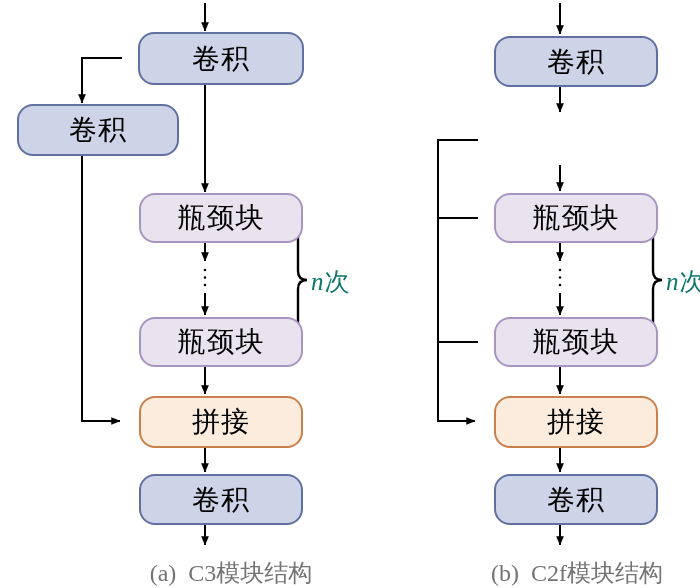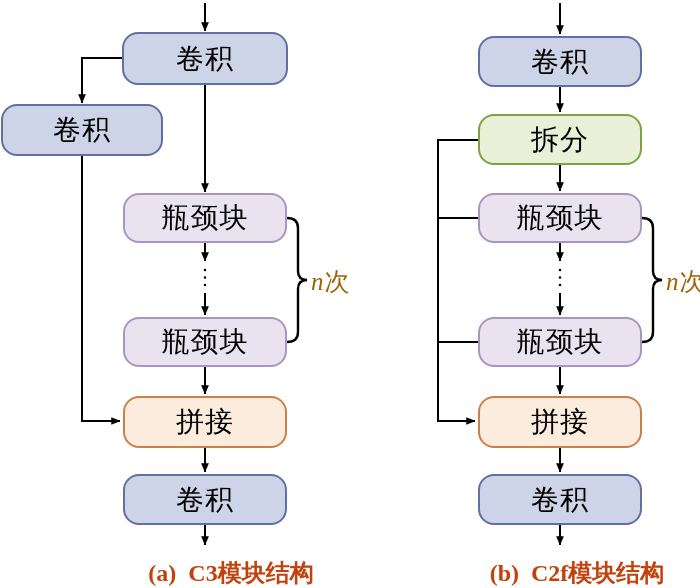--- a/index.html
+++ b/index.html
@@ -10,30 +10,30 @@
     overflow:hidden;color:#000;
   }
   svg.connectors{position:absolute;left:0;top:0;width:700px;height:588px;}
   .edge{stroke:var(--connector,#000);stroke-width:2;fill:none;}
   .dots{stroke:var(--connector,#000);stroke-width:2.6;fill:none;
         stroke-dasharray:0 7.5;stroke-linecap:round;}
   .brace{stroke:var(--connector,#000);stroke-width:2.4;fill:none;}
   .node{
     position:absolute;display:flex;align-items:center;justify-content:center;
     box-sizing:border-box;border:2px solid #888;border-radius:16px;
-    font-size:28px;letter-spacing:1px;color:#000;
+    font-size:28px;letter-spacing:1px;color:#000;margin-left:16px;
   }
   .node.conv{background:var(--convolution-fill,#ced4e7);border-color:var(--convolution-border,#6070a2);}
   .node.bottleneck{background:var(--bottleneck-fill,#e9e3f0);border-color:var(--bottleneck-border,#a995c1);text-align:center;}
   .node.split{background:var(--split-fill,#e8f0d7);border-color:var(--split-border,#7ca342);}
   .node.concat{background:var(--concat-fill,#fbecdd);border-color:var(--concat-border,#c9804a);font-family:Liberation Serif, serif;}
-  .repeat-label{position:absolute;font-size:25px;color:#a16207;white-space:nowrap;}
+  .repeat-label{position:absolute;font-size:25px;color:#0f766e;white-space:nowrap;}
   .repeat-label .n{font-style:italic;margin-right:1px;}
   .caption{position:absolute;width:250px;text-align:center;font-size:24px;
-           color:#c2410c;white-space:pre;font-weight:bold;}
+           color:#737373;white-space:pre;}
 </style>
 </head>
 <body>
 
 <div class="canvas">
 
   <svg class="connectors" viewBox="0 0 700 588" aria-hidden="true">
     <defs>
       <marker id="ah" viewBox="0 0 10 10" refX="9.5" refY="5" markerWidth="4.6" markerHeight="4.6" orient="auto-start-reverse">
         <path d="M0,0.8 L10,5 L0,9.2 Z" style="fill:var(--connector,#000)"></path>
@@ -72,21 +72,20 @@
   <div class="node bottleneck" style="left:123px;top:193px;width:164px;height:50px;">瓶颈块</div>
   <div class="node bottleneck" style="left:123px;top:317px;width:164px;height:50px;">瓶颈块</div>
   <div class="node concat" style="left:123px;top:396px;width:164px;height:52px;">拼接</div>
   <div class="node conv" style="left:123px;top:474px;width:164px;height:51px;">卷积</div>
 
   <div class="repeat-label" style="left:311px;top:265px;"><span class="n">n</span><span>次</span></div>
 
   <div class="caption" style="left:106px;top:557px;">(a)  C3模块结构</div>
 
   <div class="node conv" style="left:478px;top:36px;width:164px;height:51px;">卷积</div>
-  <div class="node split" style="left:478px;top:114px;width:164px;height:51px;">拆分</div>
   <div class="node bottleneck" style="left:478px;top:193px;width:164px;height:50px;">瓶颈块</div>
   <div class="node bottleneck" style="left:478px;top:317px;width:164px;height:50px;">瓶颈块</div>
   <div class="node concat" style="left:478px;top:396px;width:164px;height:52px;">拼接</div>
   <div class="node conv" style="left:478px;top:474px;width:164px;height:51px;">卷积</div>
 
   <div class="repeat-label" style="left:666px;top:265px;"><span class="n">n</span><span>次</span></div>
 
   <div class="caption" style="left:452px;top:557px;">(b)  C2f模块结构</div>
 
 </div>

